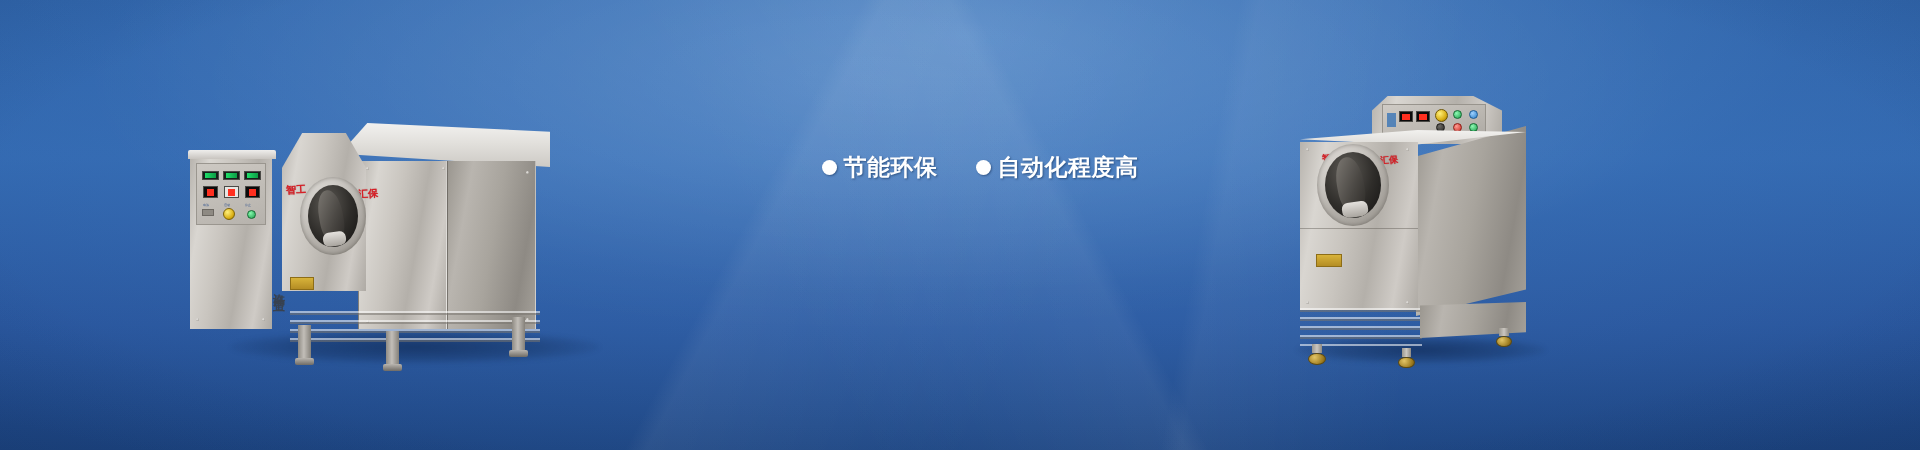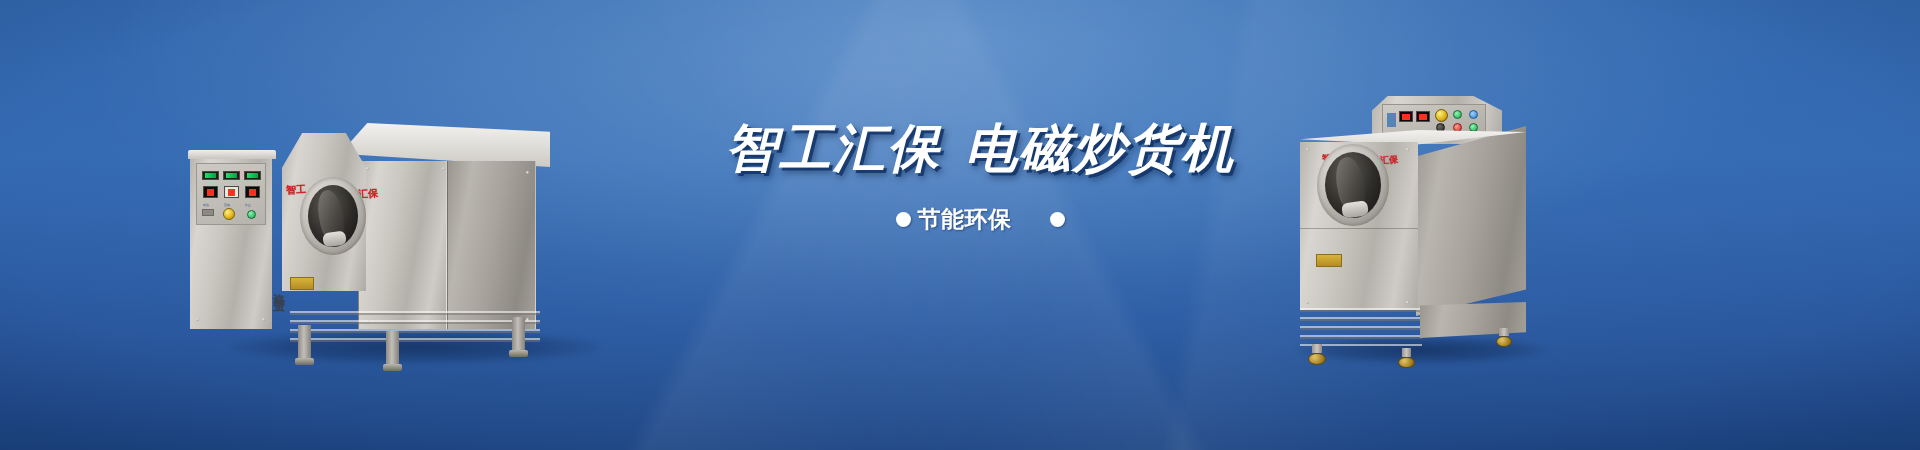--- a/index.html
+++ b/index.html
@@ -348,30 +348,28 @@
       <div class="wheel"></div>
     </div>
     <div class="caster" style="left:196px;top:232px; width:16px; height:18px;">
       <div class="fork"></div>
       <div class="wheel"></div>
     </div>
   </div>
 
   <div class="copy">
 
-    <div class="headline">
-      <span>智工汇保</span><span class="gap"></span><span>电磁炒货机</span>
-    </div>
 
 
     <div class="features">
       <div class="feature">
         <span class="dot"></span>
         <span class="txt">节能环保</span>
       </div>
       <div class="feature">
         <span class="dot"></span>
+        <span class="txt">自动化程度高</span>
       </div>
     </div>
   </div>
 
   <div class="vignette"></div>
 </div>
 
 </body></html>

